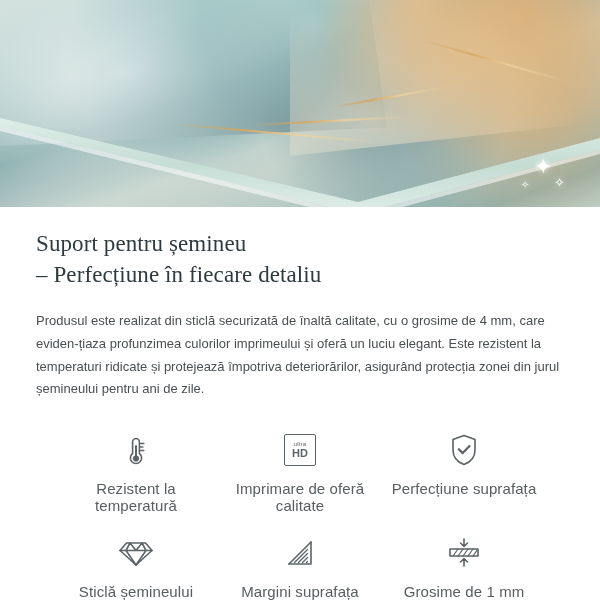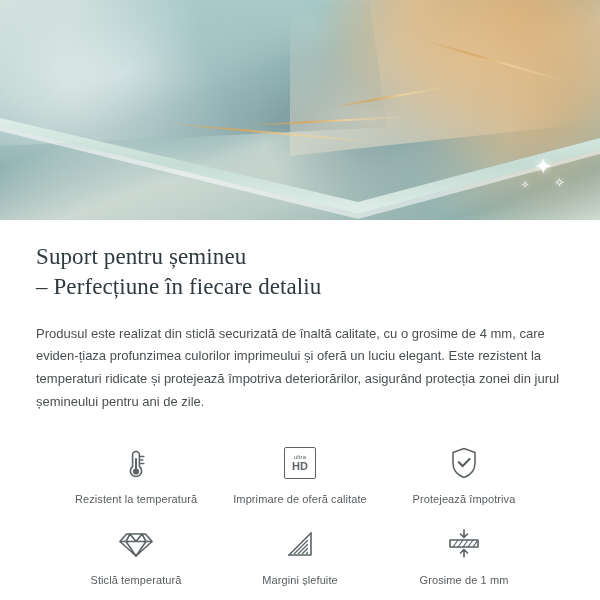--- a/index.html
+++ b/index.html
@@ -150,21 +150,21 @@
     justify-content: flex-start;
   }
   .feature .ico {
     height: 46px;
     display: flex;
     align-items: center;
     justify-content: center;
   }
   .feature .cap {
     margin-top: 7px;
-    font-size: 11px;
+    font-size: 15px;
     color: #585d60;
     text-align: center;
     letter-spacing: 0.1px;
   }
   svg { display: block; }
   .stroke {
     fill: none;
     stroke: #5c6366;
     stroke-width: 1.6;
     stroke-linecap: round;
@@ -249,42 +249,42 @@
         <div class="cap">Imprimare de oferă calitate</div>
       </div>
 
       <div class="feature">
         <div class="ico">
           <svg width="34" height="38" viewBox="0 0 34 38">
             <path class="stroke" d="M17 4.5l11 4v10.5c0 7-4.6 12.2-11 14.5-6.4-2.3-11-7.5-11-14.5V8.5z"></path>
             <path class="stroke" style="stroke-width:2.2" d="M11.8 18.2l3.9 3.9 6.8-7"></path>
           </svg>
         </div>
-        <div class="cap">Protejează împotriva</div>
+        <div class="cap">Perfecțiune suprafața</div>
       </div>
 
       <div class="feature">
         <div class="ico">
           <svg width="38" height="34" viewBox="0 0 38 34">
             <path class="stroke" d="M9.5 7h19l6.5 7.5L19 29 3 14.5z"></path>
             <path class="stroke" d="M3 14.5h32M13 7l-4 7.5 10 14.5M25 7l4 7.5-10 14.5M13 7l6 7.5L25 7"></path>
           </svg>
         </div>
-        <div class="cap">Sticlă temperatură</div>
+        <div class="cap">Sticlă șemineului</div>
       </div>
 
       <div class="feature">
         <div class="ico">
           <svg width="34" height="34" viewBox="0 0 34 34">
             <path class="stroke" d="M6 28L28 6"></path>
             <path class="stroke" d="M6 28h22V6"></path>
             <path class="stroke" style="stroke-width:1.3" d="M11.5 26.5l13-13M15.5 26.5l9-9M19.5 26.5l5-5M23.5 26.5l1-1"></path>
           </svg>
         </div>
-        <div class="cap">Margini șlefuite</div>
+        <div class="cap">Margini suprafața</div>
       </div>
 
       <div class="feature">
         <div class="ico">
           <svg width="38" height="36" viewBox="0 0 38 36">
             <path class="stroke" d="M19 4v7M15.5 8l3.5 3.5L22.5 8"></path>
             <rect class="stroke" x="5" y="14" width="28" height="7"></rect>
             <path class="stroke" style="stroke-width:1.2" d="M8 21l5-7M13 21l5-7M18 21l5-7M23 21l5-7M28 21l4-5.6"></path>
             <path class="stroke" d="M19 31v-7M15.5 27l3.5-3.5L22.5 27"></path>
           </svg>

